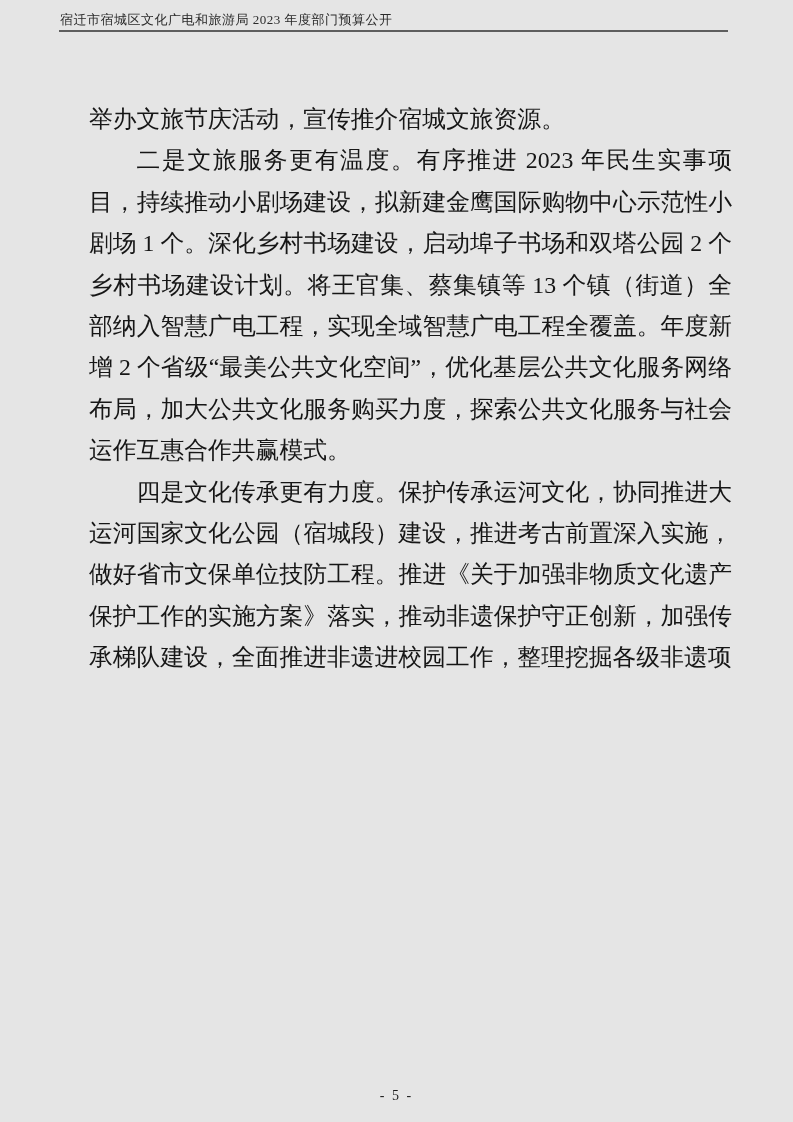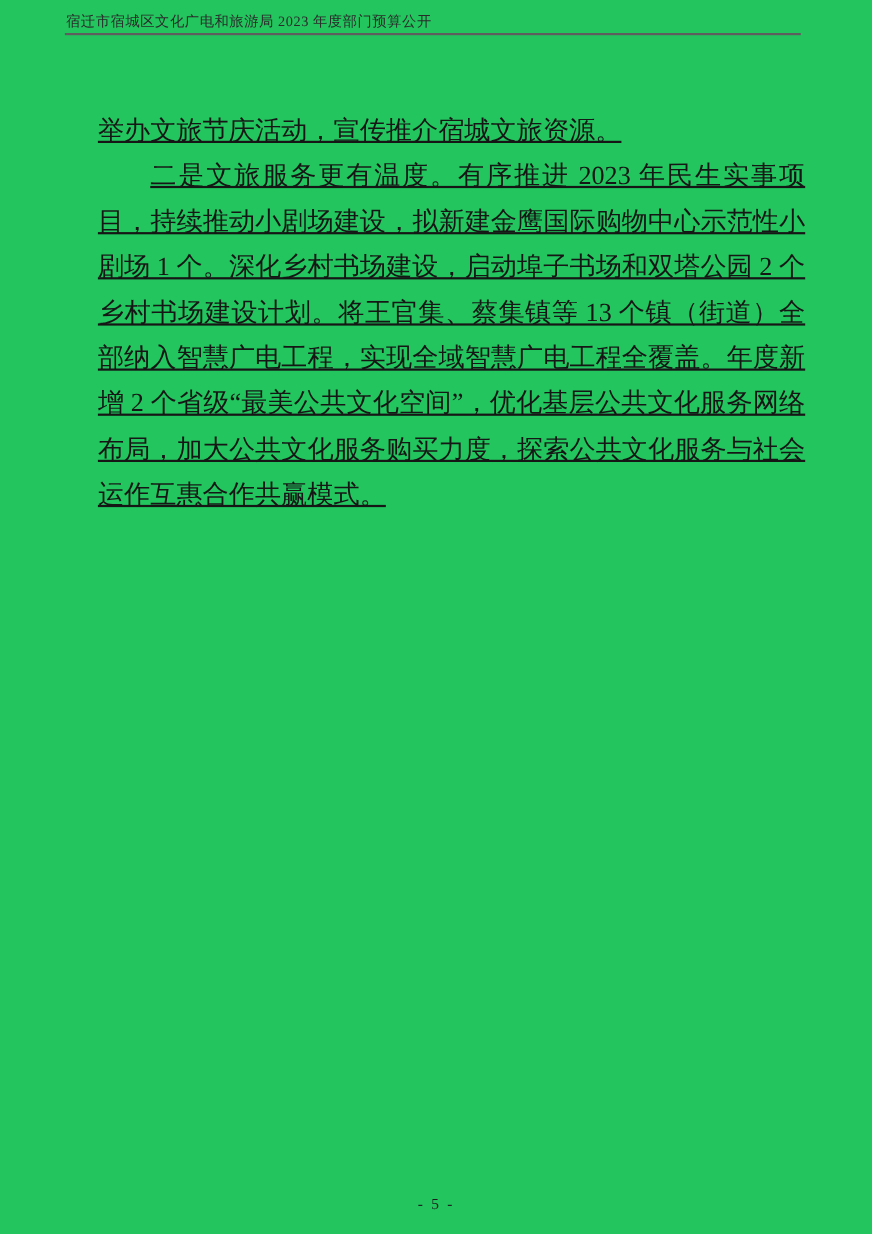--- a/index.html
+++ b/index.html
@@ -4,21 +4,21 @@
 <style>
   html, body {
     margin: 0;
     padding: 0;
     background: #ffffff;
   }
   .page {
     position: relative;
     width: 793px;
     height: 1122px;
-    background: #22c55e;
+    background: #e5e5e5;
     overflow: hidden;
     font-family: "Liberation Serif", "DejaVu Serif", serif;
     color: #161616;
   }
   
   .header-title {
     position: absolute;
     left: 60px;
     top: 11px;
     font-size: 13px;
@@ -43,21 +43,20 @@
     width: 643px;
     font-size: 23.8px;
     line-height: 41.4px;
     text-align: justify;
     text-justify: inter-ideograph;
   }
   .content p {
     margin: 0;
     padding: 0;
     text-indent: 2em;
-    text-decoration: underline;
   }
   .content p.noindent {
     text-indent: 0;
   }
   
   .footer {
     position: absolute;
     left: 0;
     top: 1086px;
     width: 793px;
@@ -74,19 +73,20 @@
 
 <div class="page">
 
   <div class="header-title">宿迁市宿城区文化广电和旅游局 2023 年度部门预算公开</div>
 
   <div class="header-rule"></div>
 
   <div class="content">
     <p class="noindent">举办文旅节庆活动，宣传推介宿城文旅资源。</p>
     <p>二是文旅服务更有温度。有序推进 2023 年民生实事项目，持续推动小剧场建设，拟新建金鹰国际购物中心示范性小剧场 1 个。深化乡村书场建设，启动埠子书场和双塔公园 2 个乡村书场建设计划。将王官集、蔡集镇等 13 个镇（街道）全部纳入智慧广电工程，实现全域智慧广电工程全覆盖。年度新增 2 个省级“最美公共文化空间”，优化基层公共文化服务网络布局，加大公共文化服务购买力度，探索公共文化服务与社会运作互惠合作共赢模式。</p>
+    <p>四是文化传承更有力度。保护传承运河文化，协同推进大运河国家文化公园（宿城段）建设，推进考古前置深入实施，做好省市文保单位技防工程。推进《关于加强非物质文化遗产保护工作的实施方案》落实，推动非遗保护守正创新，加强传承梯队建设，全面推进非遗进校园工作，整理挖掘各级非遗项</p>
   </div>
 
   <div class="footer">
     <span>- 5 -</span>
   </div>
 
 </div>
 
 </body></html>

